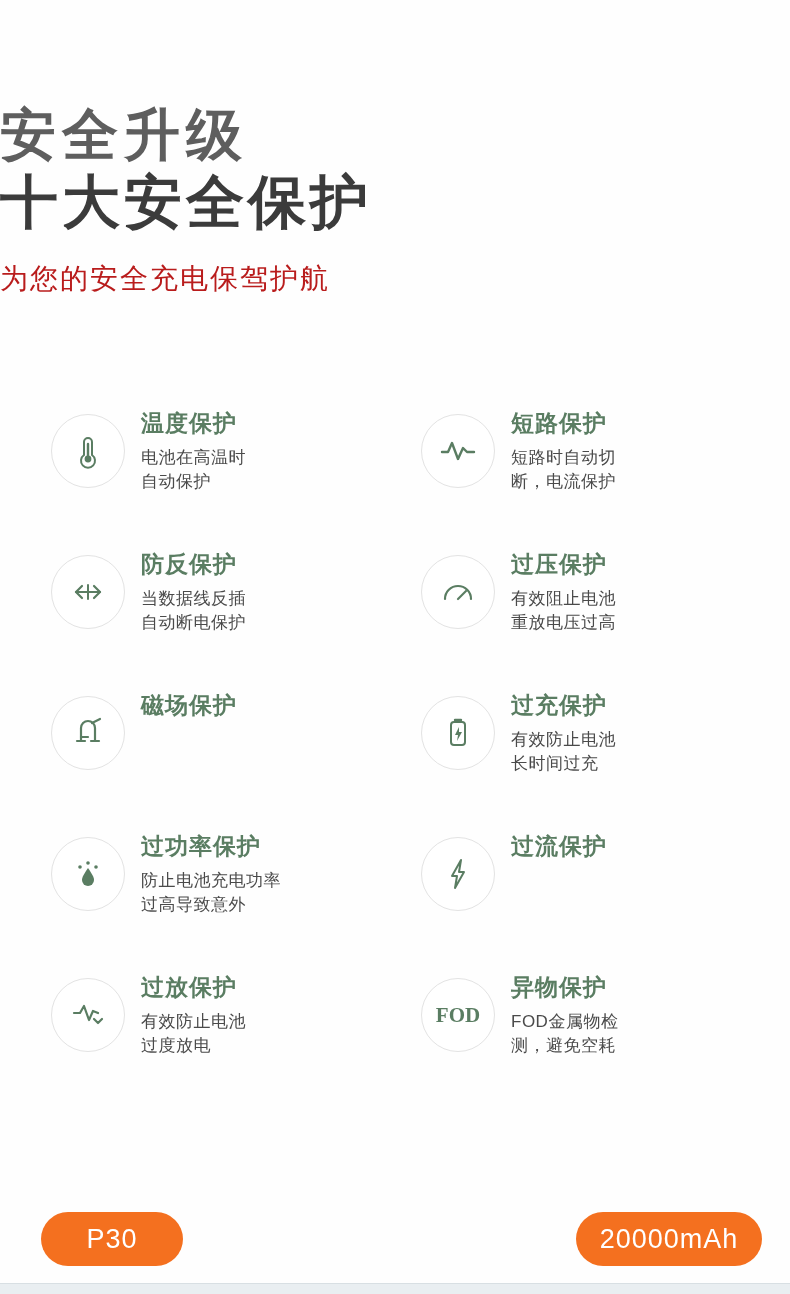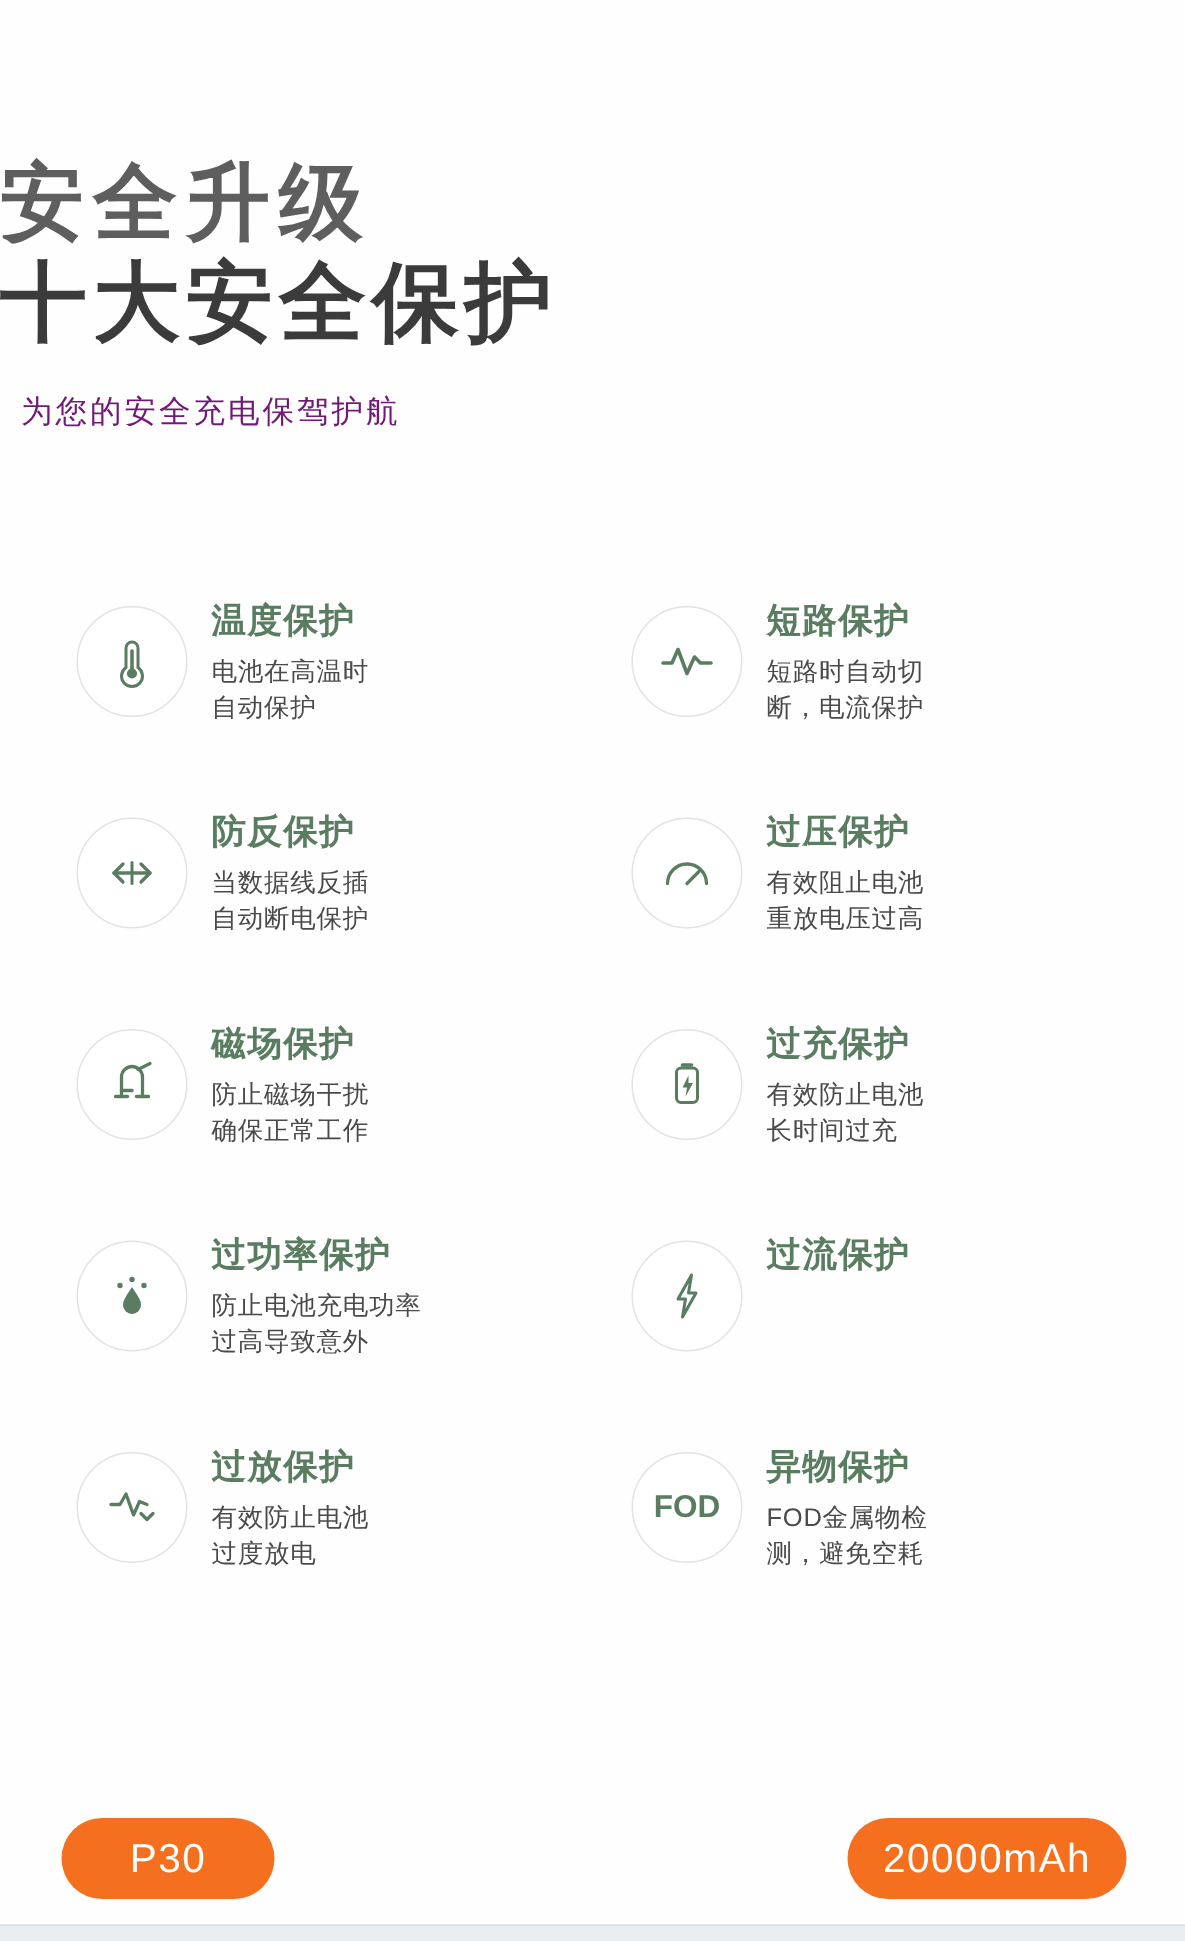--- a/index.html
+++ b/index.html
@@ -38,24 +38,23 @@
   .title-line2 {
     font-size: 58px;
     font-weight: bold;
     color: #3b3b3b;
     letter-spacing: 4px;
     line-height: 1.25;
     margin: 0;
   }
   .subtitle {
     margin-top: 22px;
-    font-size: 21px;
-    color: #701a75;
+    font-size: 28px;
+    color: #b91c1c;
     letter-spacing: 2px;
-    padding-left: 14px;
   }
 
   
   .grid {
     margin: 0 auto;
     padding-top: 110px;
     width: 700px;
     display: grid;
     grid-template-columns: 330px 330px;
     column-gap: 40px;
@@ -72,20 +71,21 @@
     width: 72px;
     height: 72px;
     min-width: 72px;
     border-radius: 50%;
     border: 1.5px solid #e3e3e3;
     display: flex;
     align-items: center;
     justify-content: center;
     margin-top: 6px;
     background: #fff;
+    font-family: Liberation Serif, serif;
   }
   .icon-wrap svg {
     display: block;
   }
   .fod-text {
     font-size: 21px;
     font-weight: bold;
     color: #5a7d62;
     letter-spacing: 0px;
   }
@@ -127,21 +127,21 @@
     align-items: center;
     justify-content: center;
     font-size: 27px;
     letter-spacing: 1px;
   }
   .badge-left {
     left: 41px;
     width: 142px;
   }
   .badge-right {
-    right: 39px;
+    right: 28px;
     width: 186px;
   }
   .bottom-strip {
     position: absolute;
     left: 0;
     bottom: 0;
     width: 790px;
     height: 10px;
     background: #e9eef1;
     border-top: 1px solid #d8dfe3;
@@ -231,24 +231,20 @@
         <svg width="34" height="36" viewBox="0 0 34 36" fill="none" stroke="#5a7d62" stroke-width="2.2" stroke-linecap="round">
           <path d="M10 26 L10 13 A7 7 0 0 1 24 13 L24 26"></path>
           <line x1="10" y1="22" x2="17" y2="22" transform="rotate(0)"></line>
           <line x1="6" y1="26" x2="14" y2="26"></line>
           <line x1="20" y1="26" x2="28" y2="26"></line>
           <line x1="21" y1="8" x2="29" y2="4"></line>
         </svg>
       </div>
       <div class="text-col">
         <div class="feat-title">磁场保护</div>
-        <div class="feat-desc">
-          <div>防止磁场干扰</div>
-          <div>确保正常工作</div>
-        </div>
       </div>
     </div>
 
     <div class="cell">
       <div class="icon-wrap">
         <svg width="26" height="38" viewBox="0 0 26 38" fill="none" stroke="#5a7d62" stroke-width="2" stroke-linejoin="round">
           <rect x="6" y="8" width="14" height="23" rx="3"></rect>
           <line x1="10" y1="6" x2="16" y2="6" stroke-width="2.4" stroke-linecap="round"></line>
           <polygon points="14,13 10,21 13,21 12,27 17,18 14,18" fill="#5a7d62" stroke="none"></polygon>
         </svg>

